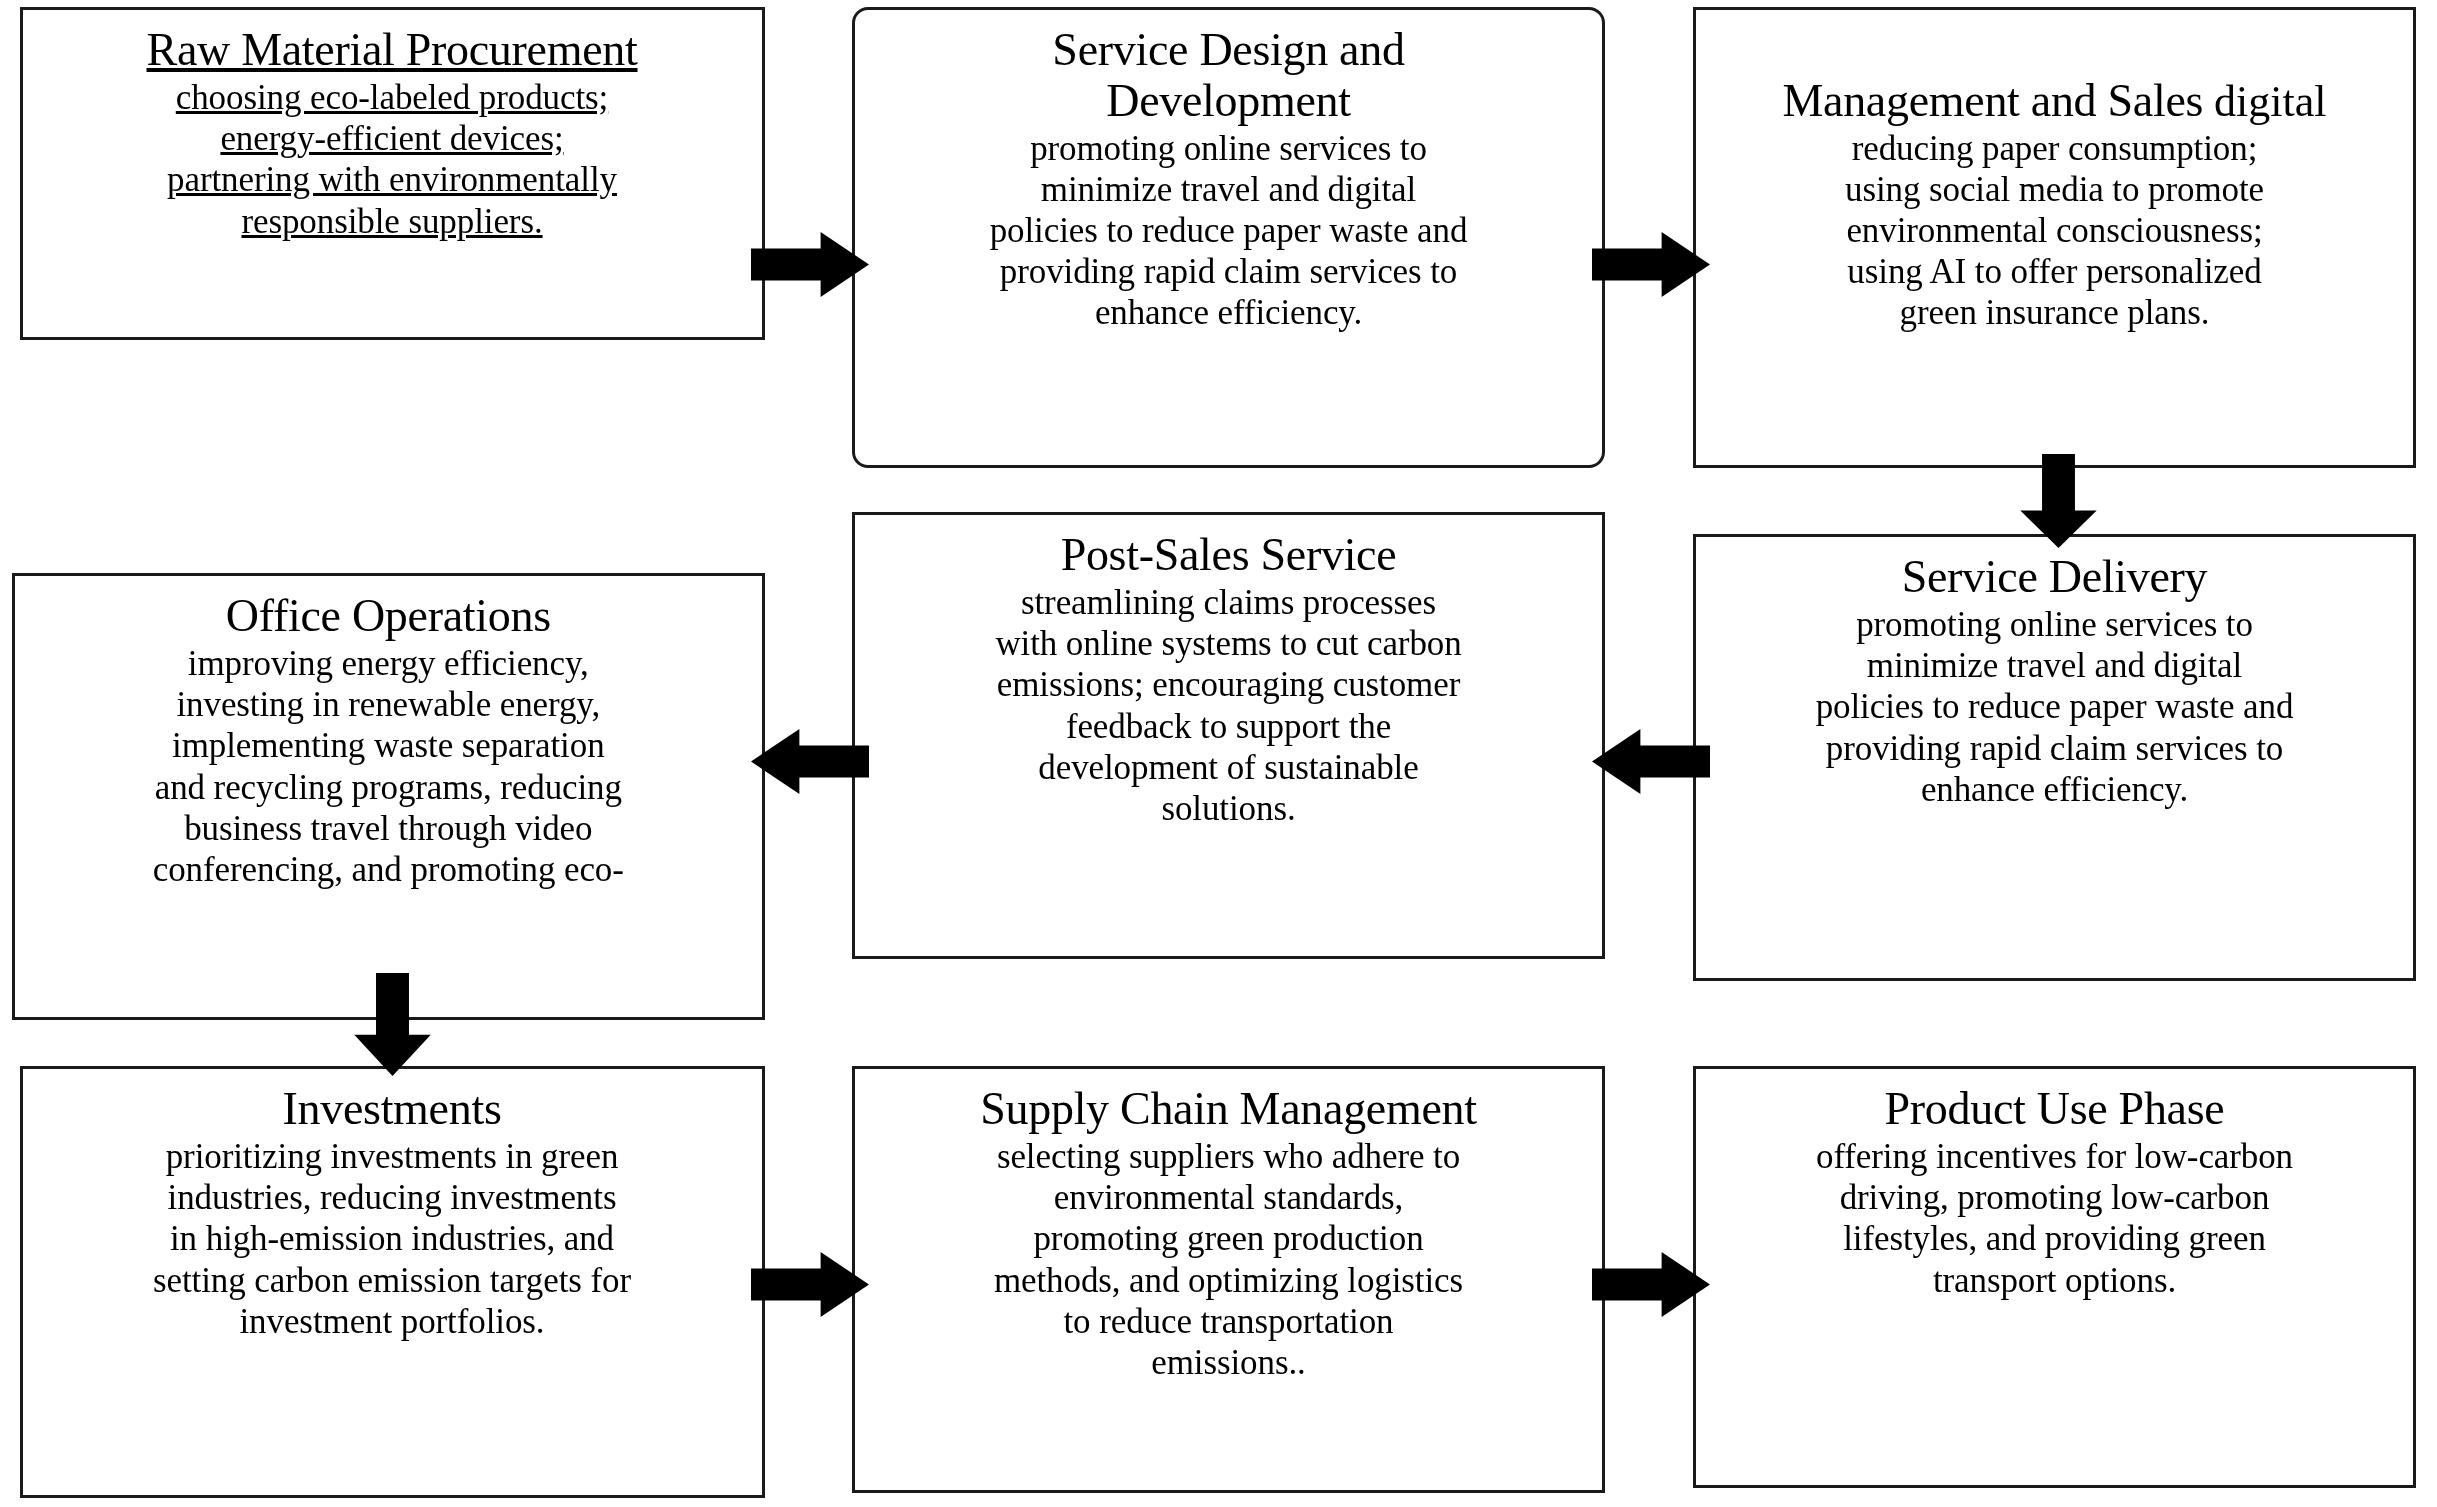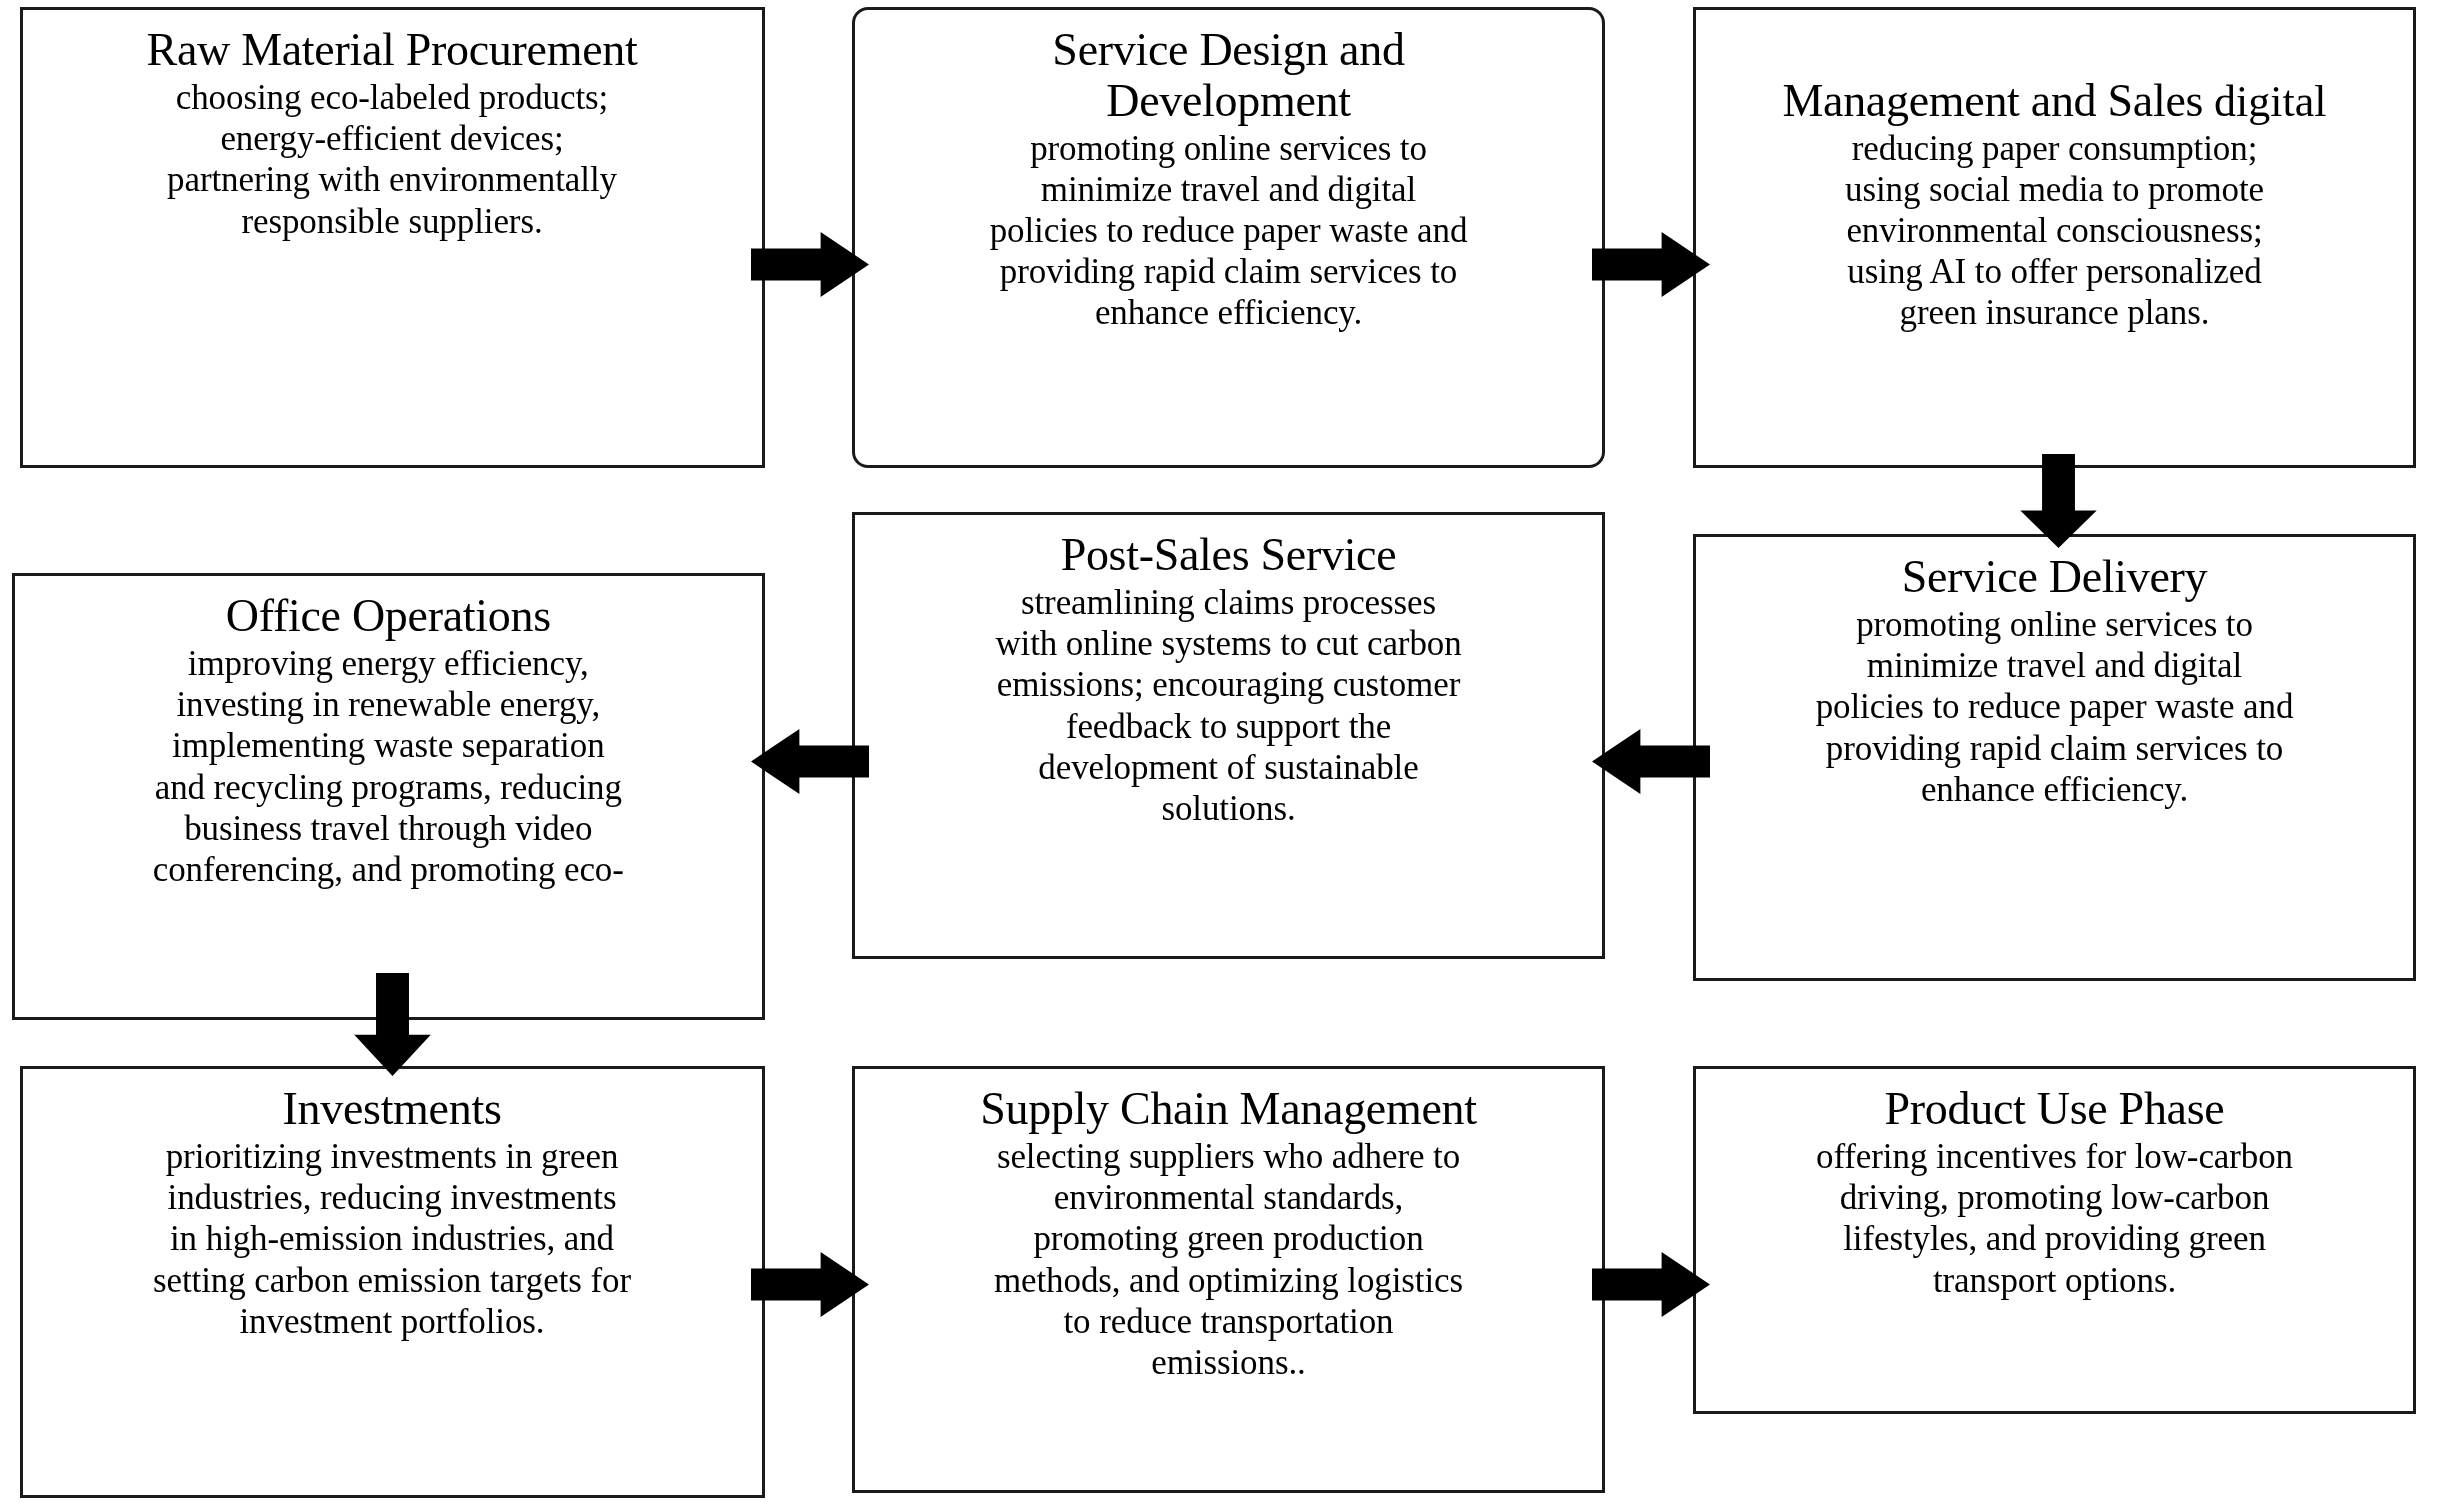--- a/index.html
+++ b/index.html
@@ -52,21 +52,21 @@
   .arrow {
     position: absolute;
   }
   .arrow svg { display: block; }
 </style>
 </head>
 <body>
 
 <div id="page">
 
-  <div class="node" style="left:19.5px; top:7px; width:745px; height:461px;">
+  <div class="node" style="left:19.5px; top:7px; width:745px; height:333px;text-decoration:underline;">
     <span class="node-title">Raw Material Procurement</span>
     <span class="node-body">choosing eco-labeled products;
 energy-efficient devices;
 partnering with environmentally
 responsible suppliers.</span>
   </div>
 
   <div class="node" style="left:852px; top:7px; width:753px; height:461px;border-radius:16px;">
     <span class="node-title">Service Design and
 Development</span>
@@ -129,21 +129,21 @@
   <div class="node" style="left:852px; top:1066px; width:753px; height:427px;">
     <span class="node-title">Supply Chain Management</span>
     <span class="node-body">selecting suppliers who adhere to
 environmental standards,
 promoting green production
 methods, and optimizing logistics
 to reduce transportation
 emissions..</span>
   </div>
 
-  <div class="node" style="left:1693px; top:1066px; width:723px; height:348px;">
+  <div class="node" style="left:1693px; top:1066px; width:723px; height:422px;">
     <span class="node-title">Product Use Phase</span>
     <span class="node-body">offering incentives for low-carbon
 driving, promoting low-carbon
 lifestyles, and providing green
 transport options.</span>
   </div>
 
   <div class="arrow" style="left:751px; top:232px; width:118px; height:65px;">
     <svg width="118" height="65" viewBox="0 0 200 110" aria-hidden="true">
       <polygon points="0,28 118,28 118,0 200,55 118,110 118,82 0,82" fill="#000000"></polygon>

